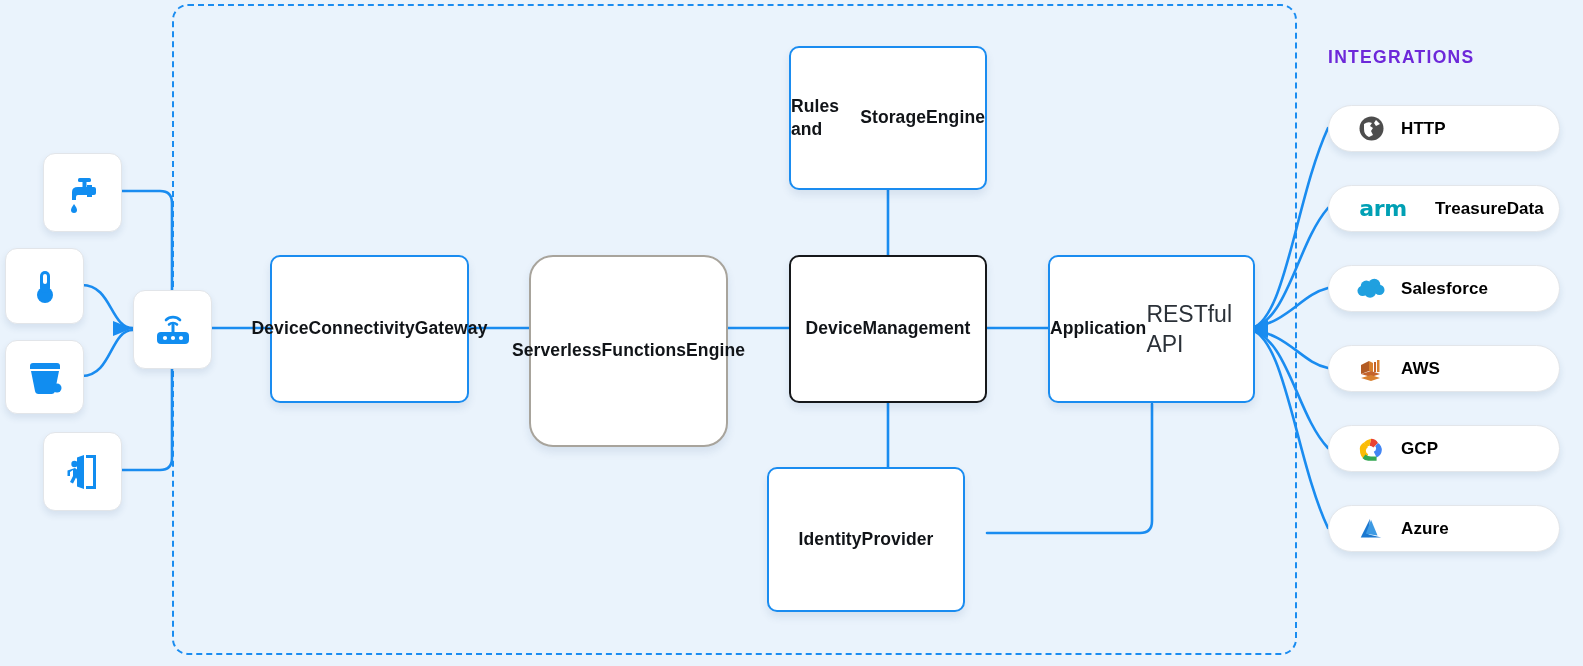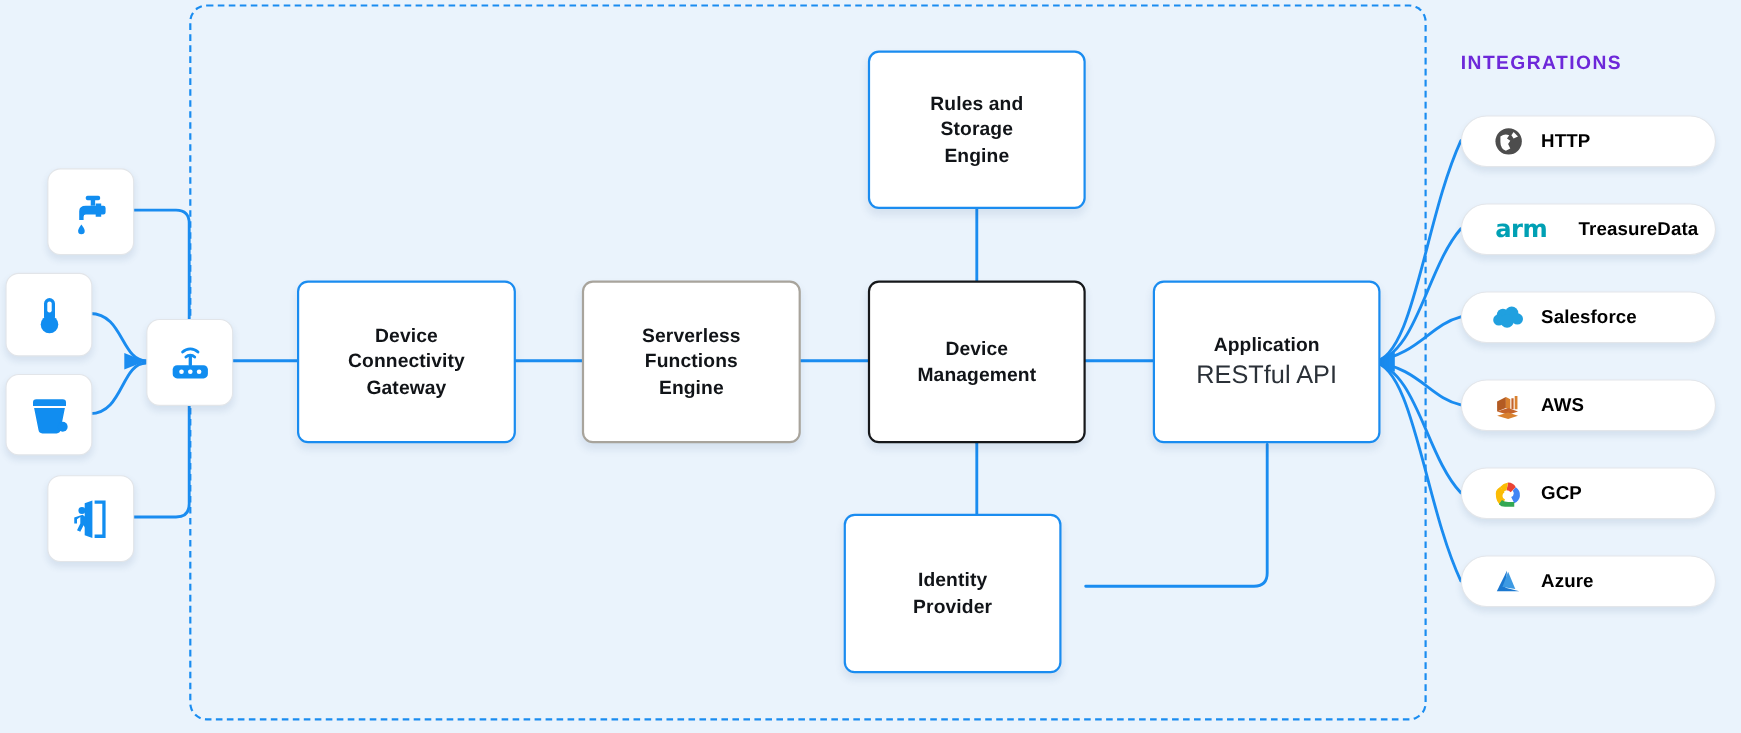--- a/index.html
+++ b/index.html
@@ -35,23 +35,23 @@
     display:flex;align-items:center;justify-content:center;
   }
   .dev-tile svg{display:block;}
 
   
   .node{
     position:absolute;
     background:#ffffff;
     border-radius:10px;
     box-sizing:border-box;
-    display:flex;flex-direction:column;
+    display:flex;flex-direction:row;
     align-items:center;justify-content:center;
-    text-align:right;
+    text-align:left;
     box-shadow:0 5px 8px rgba(30,70,120,.10);
   }
   .node .ttl{
     font-weight:bold;
     color:#111418;
     font-size:17.5px;
     line-height:1.32;
     letter-spacing:.1px;
   }
   .node .sub{
@@ -218,21 +218,21 @@
     <div class="ttl">Storage</div>
     <div class="ttl">Engine</div>
   </div>
 
   <div class="node brd-blue" style="left:270px;top:255px;width:199px;height:148px;">
     <div class="ttl">Device</div>
     <div class="ttl">Connectivity</div>
     <div class="ttl">Gateway</div>
   </div>
 
-  <div class="node brd-gray" style="left:529px;top:255px;width:199px;height:148px;">
+  <div class="node brd-gray" style="left:529px;top:255px;width:199px;height:192px;border-radius:24px;">
     <div class="ttl">Serverless</div>
     <div class="ttl">Functions</div>
     <div class="ttl">Engine</div>
   </div>
 
   <div class="node brd-dark" style="left:789px;top:255px;width:198px;height:148px;">
     <div class="ttl">Device</div>
     <div class="ttl">Management</div>
   </div>
 

